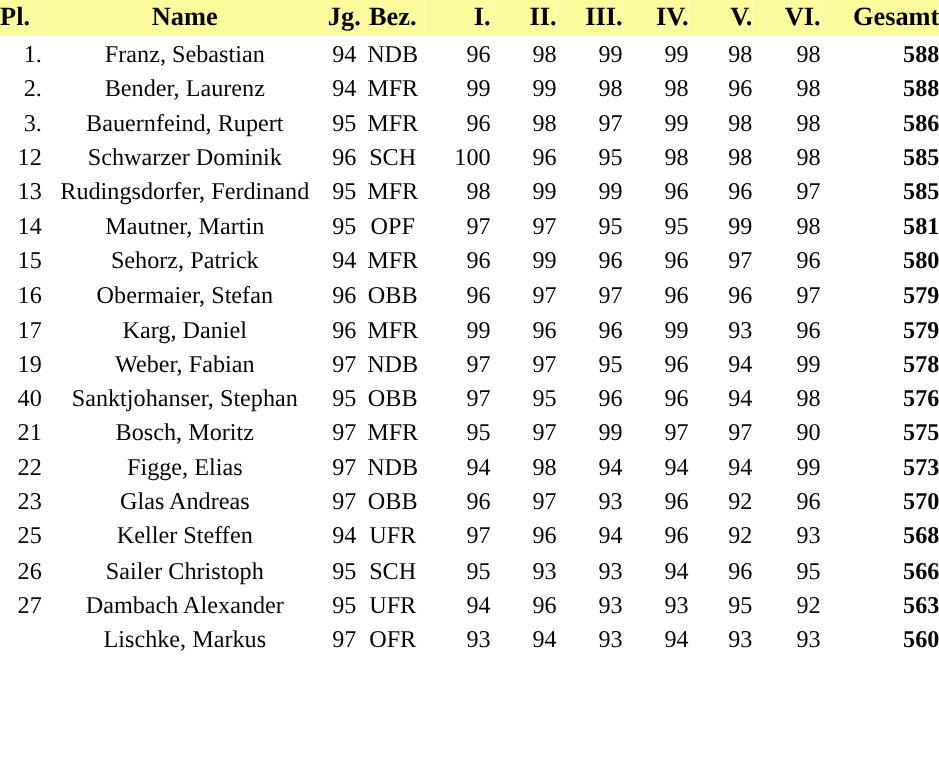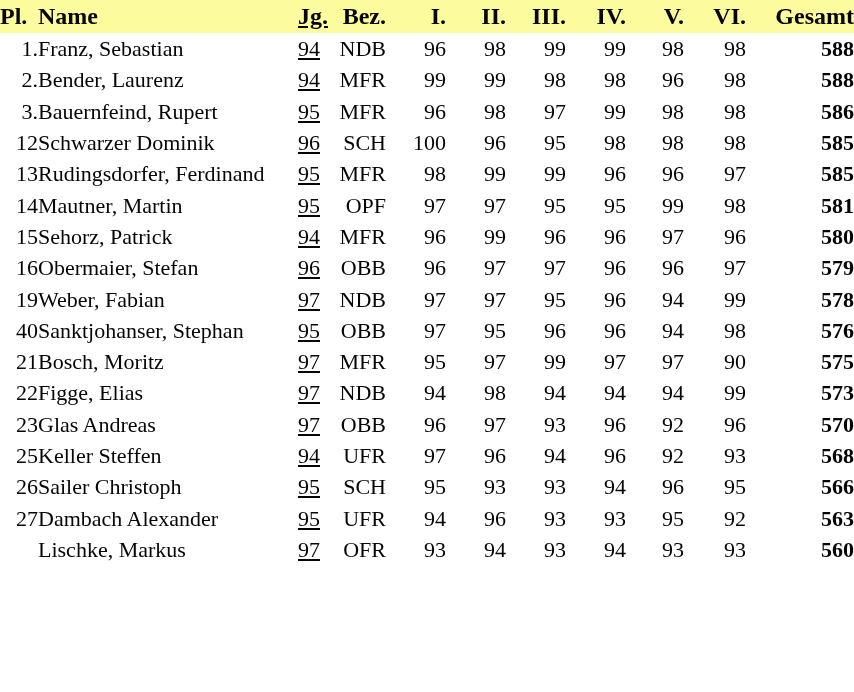--- a/index.html
+++ b/index.html
@@ -56,23 +56,23 @@
   table.results td {
     font-size: 22px;
     padding: 0;
     line-height: 31px;
     white-space: nowrap;
     overflow: hidden;
     vertical-align: middle;
   }
   th.col0  { text-align: left; padding-left: 8px; }
   td.col0  { text-align: right; }
-  .col1    { text-align: left; padding-left: 6px; margin-left: 32px; }
-  .col2    { text-align: left; text-decoration: underline; }
-  .col3    { text-align: right; padding-left: 8px; }
+  .col1    { text-align: center; padding-left: 6px; margin-left: 32px; }
+  .col2    { text-align: center; }
+  .col3    { text-align: center; padding-left: 8px; }
   .col4, .col5, .col6, .col7, .col8, .col9 { text-align: right; }
   .col10   { text-align: right; padding-right: 6px; }
   td.col10 { font-weight: bold; }
 </style>
 </head>
 <body>
 
 <div class="page">
 
   <table class="results">
@@ -203,20 +203,33 @@
           <td class="col3">OBB</td>
           <td class="col4">96</td>
           <td class="col5">97</td>
           <td class="col6">97</td>
           <td class="col7">96</td>
           <td class="col8">96</td>
           <td class="col9">97</td>
           <td class="col10">579</td>
         </tr>
         <tr>
+          <td class="col0">17</td>
+          <td class="col1">Karg, Daniel</td>
+          <td class="col2">96</td>
+          <td class="col3">MFR</td>
+          <td class="col4">99</td>
+          <td class="col5">96</td>
+          <td class="col6">96</td>
+          <td class="col7">99</td>
+          <td class="col8">93</td>
+          <td class="col9">96</td>
+          <td class="col10">579</td>
+        </tr>
+        <tr>
           <td class="col0">19</td>
           <td class="col1">Weber, Fabian</td>
           <td class="col2">97</td>
           <td class="col3">NDB</td>
           <td class="col4">97</td>
           <td class="col5">97</td>
           <td class="col6">95</td>
           <td class="col7">96</td>
           <td class="col8">94</td>
           <td class="col9">99</td>

